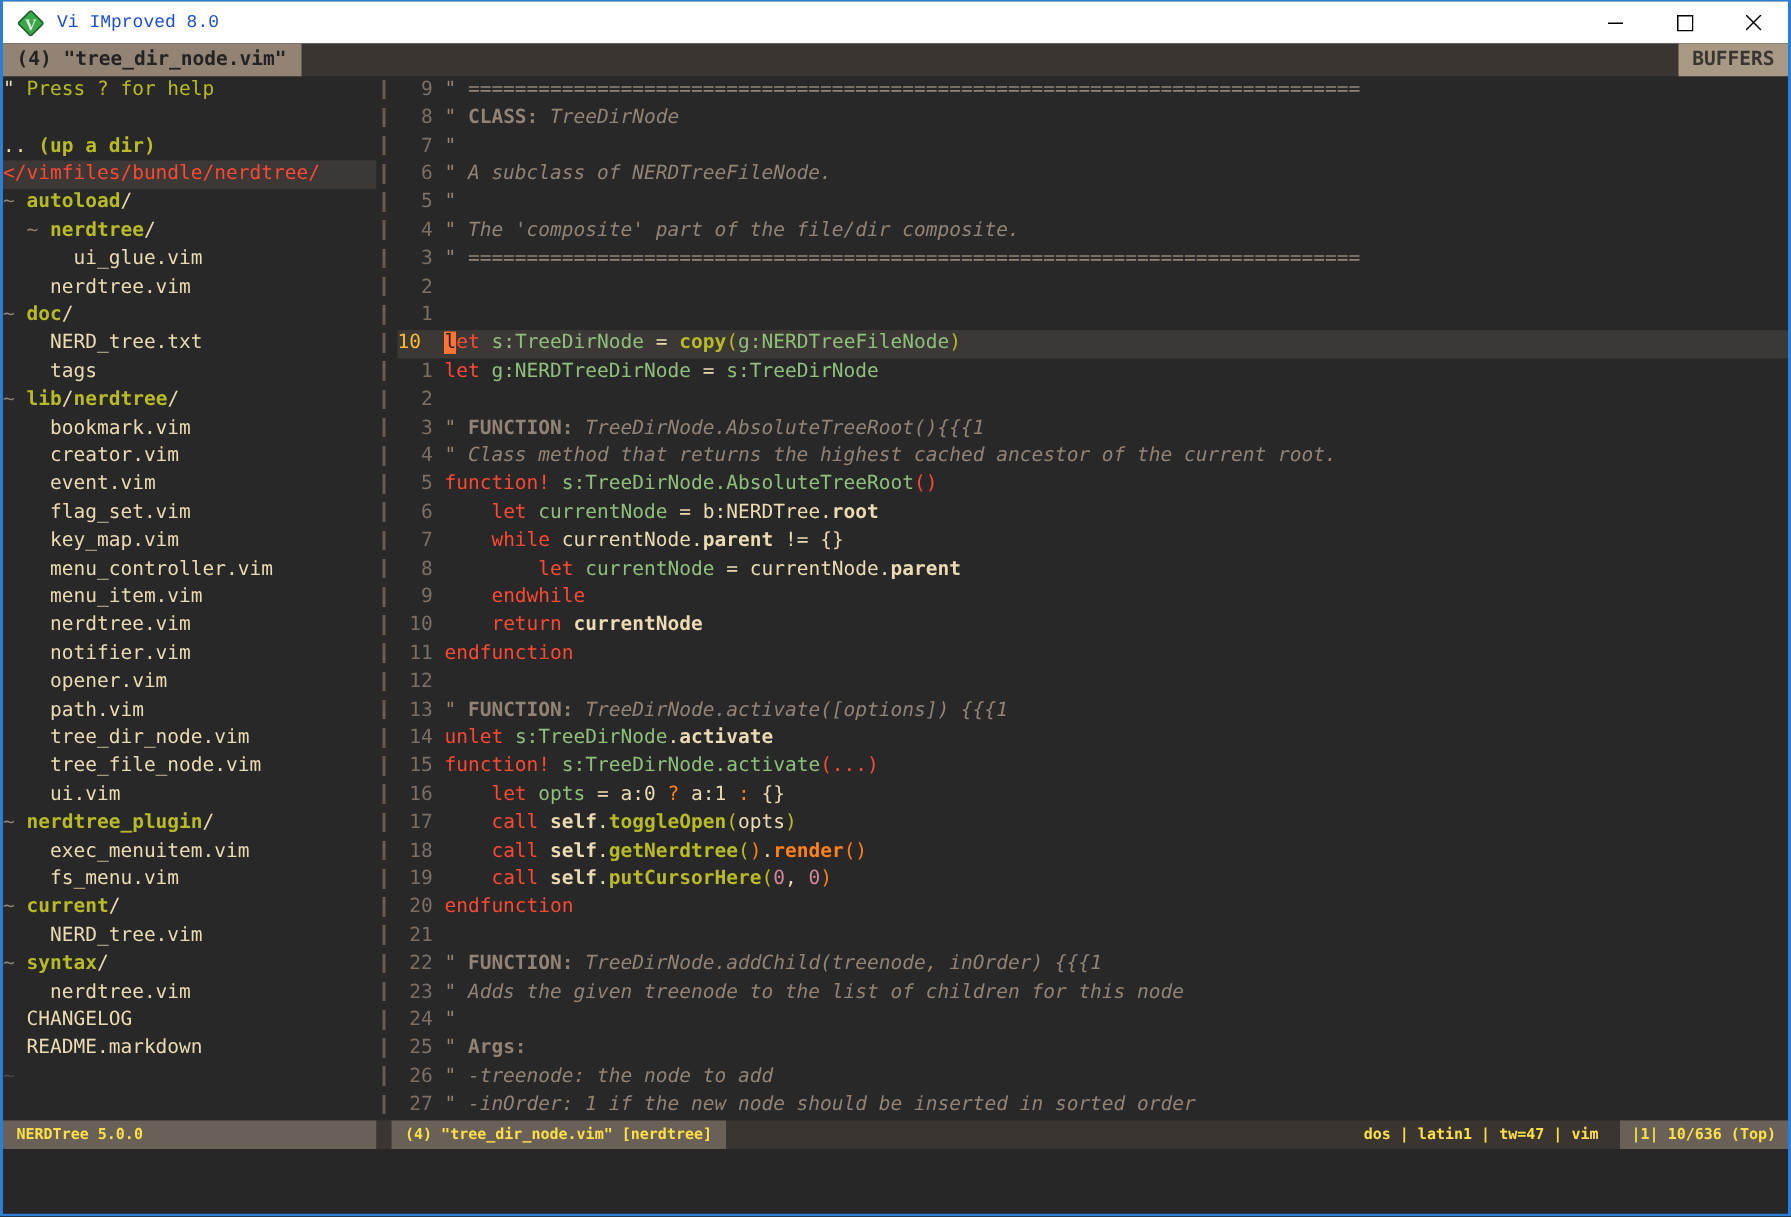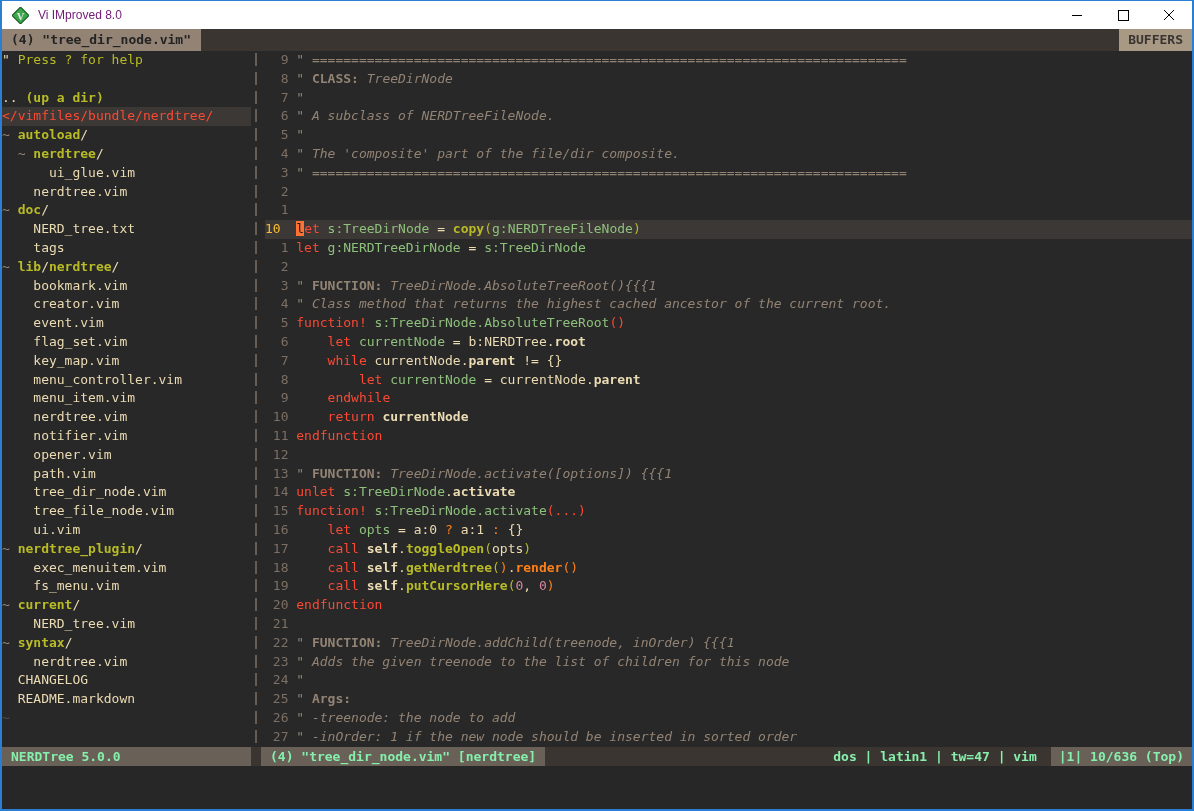--- a/index.html
+++ b/index.html
@@ -7,21 +7,21 @@
   .window{
     width:1194px; height:811px;
     border:2px solid #2a7fd4; border-top-width:1px;
     display:flex; flex-direction:column;
     font-family:"DejaVu Sans Mono","Liberation Mono",monospace;
     background:#282828;
   }
   
   .titlebar{ height:28px; background:#ffffff; display:flex; align-items:center; flex:0 0 28px; }
   .titlebar .logo{ width:17px; height:17px; margin:0 9px 0 10px; flex:0 0 auto; }
-  .titlebar .title{ font-family:Liberation Sans, sans-serif; font-size:12px; color:#701a75; flex:1 1 auto; }
+  .titlebar .title{ font-family:Liberation Mono, monospace; font-size:12px; color:#1d4ed8; flex:1 1 auto; }
   .winbtn{ width:46px; height:28px; display:flex; align-items:center; justify-content:center; cursor:default; }
   
   .tabline{ height:22px; flex:0 0 22px; background:#3a3531; display:flex; align-items:stretch; }
   .tab{ background:#928374; color:#232323; font-weight:bold; font-size:13px; line-height:22px; padding:0 10px 0 9px; white-space:pre; }
   .tab-fill{ flex:1 1 auto; }
   .buffers{ background:#a89984; color:#3a3531; font-weight:bold; font-size:13px; line-height:22px; padding:0 9px; }
   
   .main{ flex:0 0 696px; height:696px; display:flex; background:#282828; overflow:hidden; }
   .tree{ width:249px; flex:0 0 249px; overflow:hidden; }
   .vsep{ width:10px; flex:0 0 10px; position:relative; }
@@ -43,21 +43,21 @@
   .s-g  { color:#b8bb26; font-weight:bold;margin-top:28px; }
   .s-gp { color:#b8bb26; }
   .s-o  { color:#fe8019; }
   .s-ob { color:#fe8019; font-weight:bold; }
   .s-p  { color:#d3869b; }
   .s-gr { color:#928374; }
   .s-nt { color:#504945; }
   .s-dir{ color:#b8bb26; font-weight:bold; }
   .s-cur{ background:#fe7233; color:#1d2021; }
   
-  .statusline{ height:19px; flex:0 0 19px; background:#3a3531; display:flex; font-size:13px; line-height:19px; font-weight:bold; color:#86efac; white-space:pre; }
+  .statusline{ height:19px; flex:0 0 19px; background:#3a3531; display:flex; font-size:10px; line-height:19px; font-weight:bold; color:#fde047; white-space:pre; }
   .sl-left{ width:249px; flex:0 0 249px; background:#696057; padding-left:9px; }
   .sl-gap{ width:10px; flex:0 0 10px; background:#3a3531; }
   .sl-center{ background:#696057; padding:0 9px; }
   .sl-fill{ flex:1 1 auto; display:flex; justify-content:flex-end; }
   .sl-plain{ padding-right:14px; font-weight:bold; }
   .sl-badge{ background:#696057; padding:0 8px; }
   
   .cmdline{ flex:1 1 auto; background:#272727; }
 </style>
 </head>

